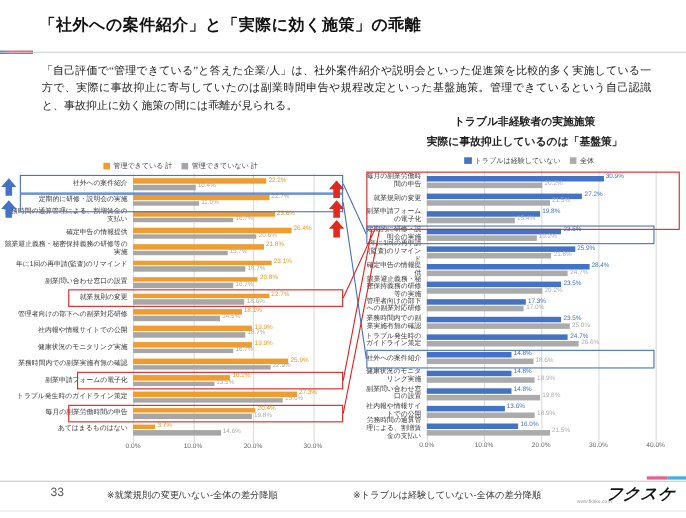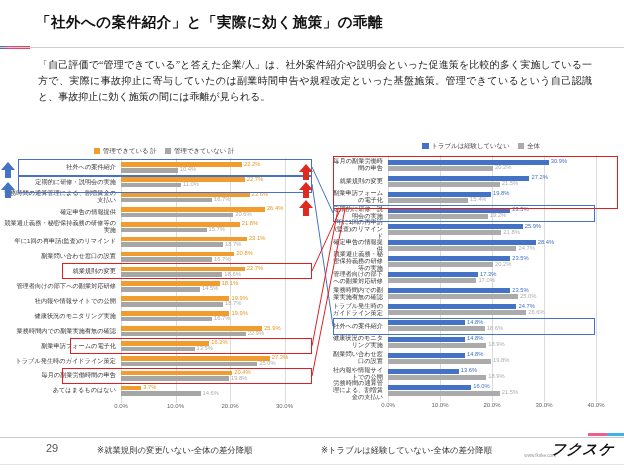--- a/index.html
+++ b/index.html
@@ -285,20 +285,22 @@
     </div>
   <div class="xaxis" id="xaxis-left" style="top:291px">
       <span class="xtick" style="left: 121px;">0.0%</span>
       <span class="xtick" style="left: 175.5px;">10.0%</span>
       <span class="xtick" style="left: 230px;">20.0%</span>
       <span class="xtick" style="left: 284.5px;">30.0%</span>
     </div>
 </div>
 
 <div class="chart" id="chart-right">
+  <div class="ctitle" style="top:5px">トラブル非経験者の実施施策</div>
+  <div class="ctitle" style="top:23px">実際に事故抑止しているのは「基盤策」</div>
   <div class="legend" style="top:42px" id="legend-right"><span class="swatch" style="background: rgb(68, 114, 196);"></span><span>トラブルは経験していない</span><span class="swatch" style="background: rgb(171, 171, 171);"></span><span>全体</span></div>
   <div class="grid" id="grid-right" style="left:58px;top:55px;width:212px;height:247px">
       <div class="gridline" style="left: 0px;"></div>
       <div class="gridline" style="left: 52px;"></div>
       <div class="gridline" style="left: 104px;"></div>
       <div class="gridline" style="left: 156px;"></div>
       <div class="gridline" style="left: 208px;"></div>
     </div>
   <div class="rows" id="rows-right" style="left:0;top:57px;width:294px">
       <div class="crow">
@@ -524,18 +526,18 @@
   <polygon points="8,162 15,170 11,170 11,178 5,178 5,170 1,170" fill="#4472C4"></polygon>
   <polygon points="8,182 15,190 11,190 11,198 5,198 5,190 1,190" fill="#4472C4"></polygon>
   <polygon points="306,164 313,172 309,172 309,180 303,180 303,172 299,172" fill="#DF2B1F"></polygon>
   <polygon points="306,182 313,190 309,190 309,198 303,198 303,190 299,190" fill="#DF2B1F"></polygon>
   <polygon points="306,200 313,208 309,208 309,216 303,216 303,208 299,208" fill="#DF2B1F"></polygon>
 </svg>
 
 <div class="abs" id="footer-rule"></div>
 <div class="abs" id="footer-accent-pink"></div>
 <div class="abs" id="footer-accent-blue"></div>
-<div class="abs" id="page-number">29</div>
+<div class="abs" id="page-number">33</div>
 <div class="abs" id="note-left">※就業規則の変更/いない-全体の差分降順</div>
 <div class="abs" id="note-right">※トラブルは経験していない-全体の差分降順</div>
 <div class="abs" id="logo-url">www.fkske.com</div>
 <div class="abs" id="logo-text">フクスケ</div>
 <div class="abs" id="bottom-rule"></div>
 
 </body></html>

